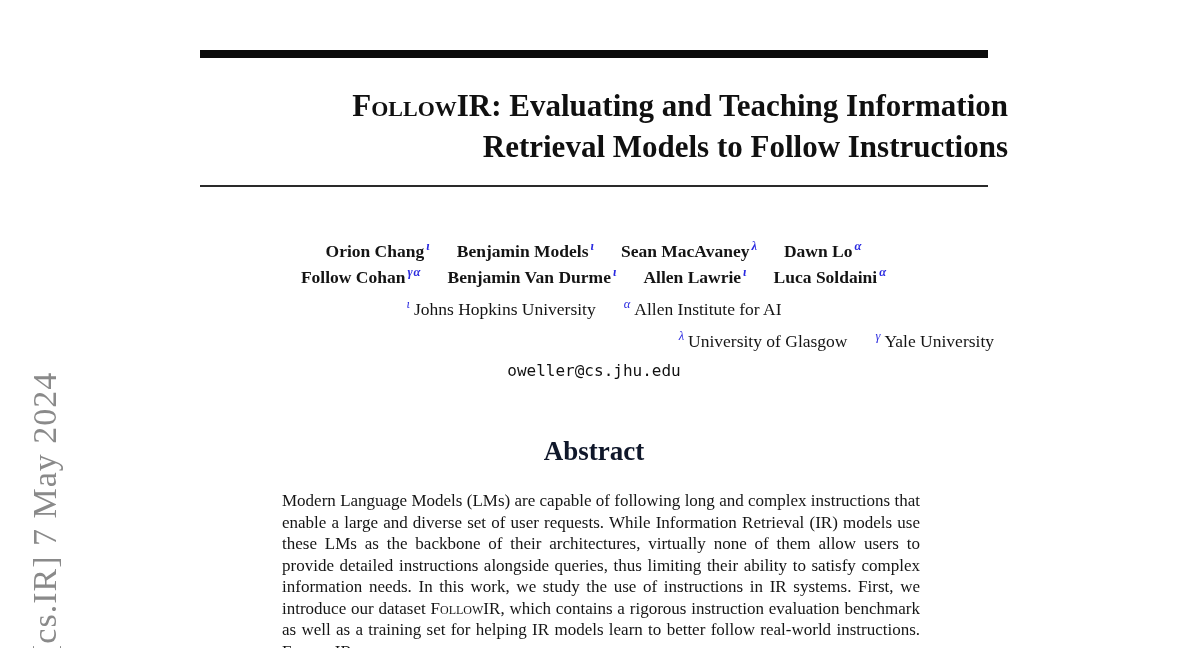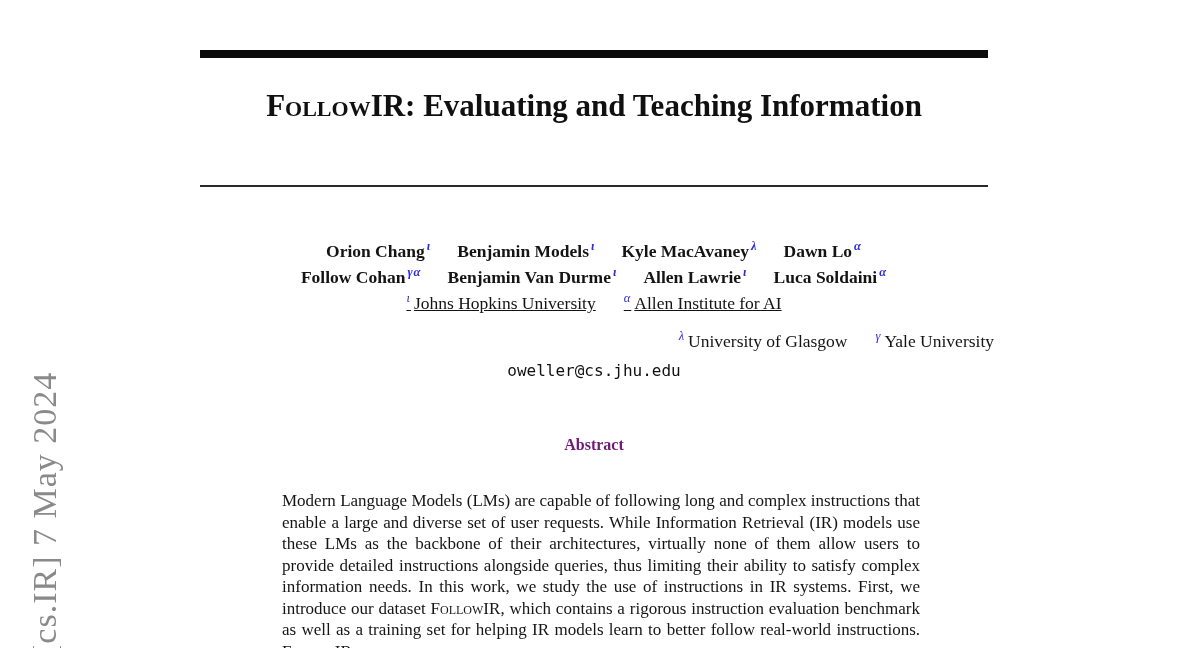--- a/index.html
+++ b/index.html
@@ -34,21 +34,21 @@
     left: 200px; top: 185px;
     width: 788px; height: 2px;
     background: #2a2a2a;
   }
 
   .title {
     position: absolute;
     left: 180px; top: 85px;
     width: 828px;
     margin: 0;
-    text-align: center;
+    text-align: right;
     font-size: 31px;
     line-height: 41px;
     font-weight: bold;
     color: #101010;
   }
   .sc { font-variant: small-caps; }
 
   .centerrow {
     position: absolute;
     left: 180px;
@@ -67,42 +67,42 @@
     font-weight: bold;
     font-size: 12.5px;
     letter-spacing: 1px;
     position: relative;
     top: -7px;
     margin-left: 2px;
   }
   .affil-sup { margin-left: 0; margin-right: 3px; font-weight: normal; }
 
   .affil-row { font-size: 17.5px; }
-  .affil-row-1 { top: 293px; text-decoration: underline; }
+  .affil-row-1 { top: 299px; }
   .affil-row-2 { top: 331px; text-align: right; }
   .affil { margin: 0 14px; }
 
   .email-row { top: 361px; }
   .email {
     font-family: "DejaVu Sans Mono", "Liberation Mono", monospace;
     font-size: 16px;
     color: #111111;
     text-decoration: none;
     margin-top: 48px;
   }
 
   .abstract-heading {
     position: absolute;
     left: 180px; top: 436px;
     width: 828px;
     margin: 0;
     text-align: center;
-    font-size: 16px;
+    font-size: 27px;
     font-weight: bold;
-    color: #701a75;
+    color: #0f172a;
   }
 
   .abstract-body {
     position: absolute;
     left: 282px; top: 490px;
     width: 638px;
     margin: 0;
     font-size: 17px;
     line-height: 21.5px;
     text-align: justify;
@@ -111,25 +111,25 @@
     color: #151515;
   }
 </style>
 </head>
 <body>
 
 <div class="watermark">[cs.IR] 7 May 2024</div>
 
 <div class="rule-thick"></div>
 
-<h1 class="title"><span><span class="sc">Follow</span><span>IR: Evaluating and Teaching Information</span></span><br></h1>
+<h1 class="title"><span><span class="sc">Follow</span><span>IR: Evaluating and Teaching Information</span></span><br><span>Retrieval Models to Follow Instructions</span></h1>
 
 <div class="rule-thin"></div>
 
-<div class="centerrow authors-row authors-row-1"><span class="author"><span>Orion Chang</span><span class="sup">ι</span></span><span class="author"><span>Benjamin Models</span><span class="sup">ι</span></span><span class="author"><span>Kyle MacAvaney</span><span class="sup">λ</span></span><span class="author"><span>Dawn Lo</span><span class="sup">α</span></span></div>
+<div class="centerrow authors-row authors-row-1"><span class="author"><span>Orion Chang</span><span class="sup">ι</span></span><span class="author"><span>Benjamin Models</span><span class="sup">ι</span></span><span class="author"><span>Sean MacAvaney</span><span class="sup">λ</span></span><span class="author"><span>Dawn Lo</span><span class="sup">α</span></span></div>
 
 <div class="centerrow authors-row authors-row-2"><span class="author"><span>Follow Cohan</span><span class="sup">γα</span></span><span class="author"><span>Benjamin Van Durme</span><span class="sup">ι</span></span><span class="author"><span>Allen Lawrie</span><span class="sup">ι</span></span><span class="author"><span>Luca Soldaini</span><span class="sup">α</span></span></div>
 
 <div class="centerrow affil-row affil-row-1"><span class="affil"><span class="sup affil-sup">ι</span><span>Johns Hopkins University</span></span><span class="affil"><span class="sup affil-sup">α</span><span>Allen Institute for AI</span></span></div>
 
 <div class="centerrow affil-row affil-row-2"><span class="affil"><span class="sup affil-sup">λ</span><span>University of Glasgow</span></span><span class="affil"><span class="sup affil-sup">γ</span><span>Yale University</span></span></div>
 
 <div class="centerrow email-row"><a class="email" href="#">oweller@cs.jhu.edu</a></div>
 
 <h2 class="abstract-heading">Abstract</h2>

